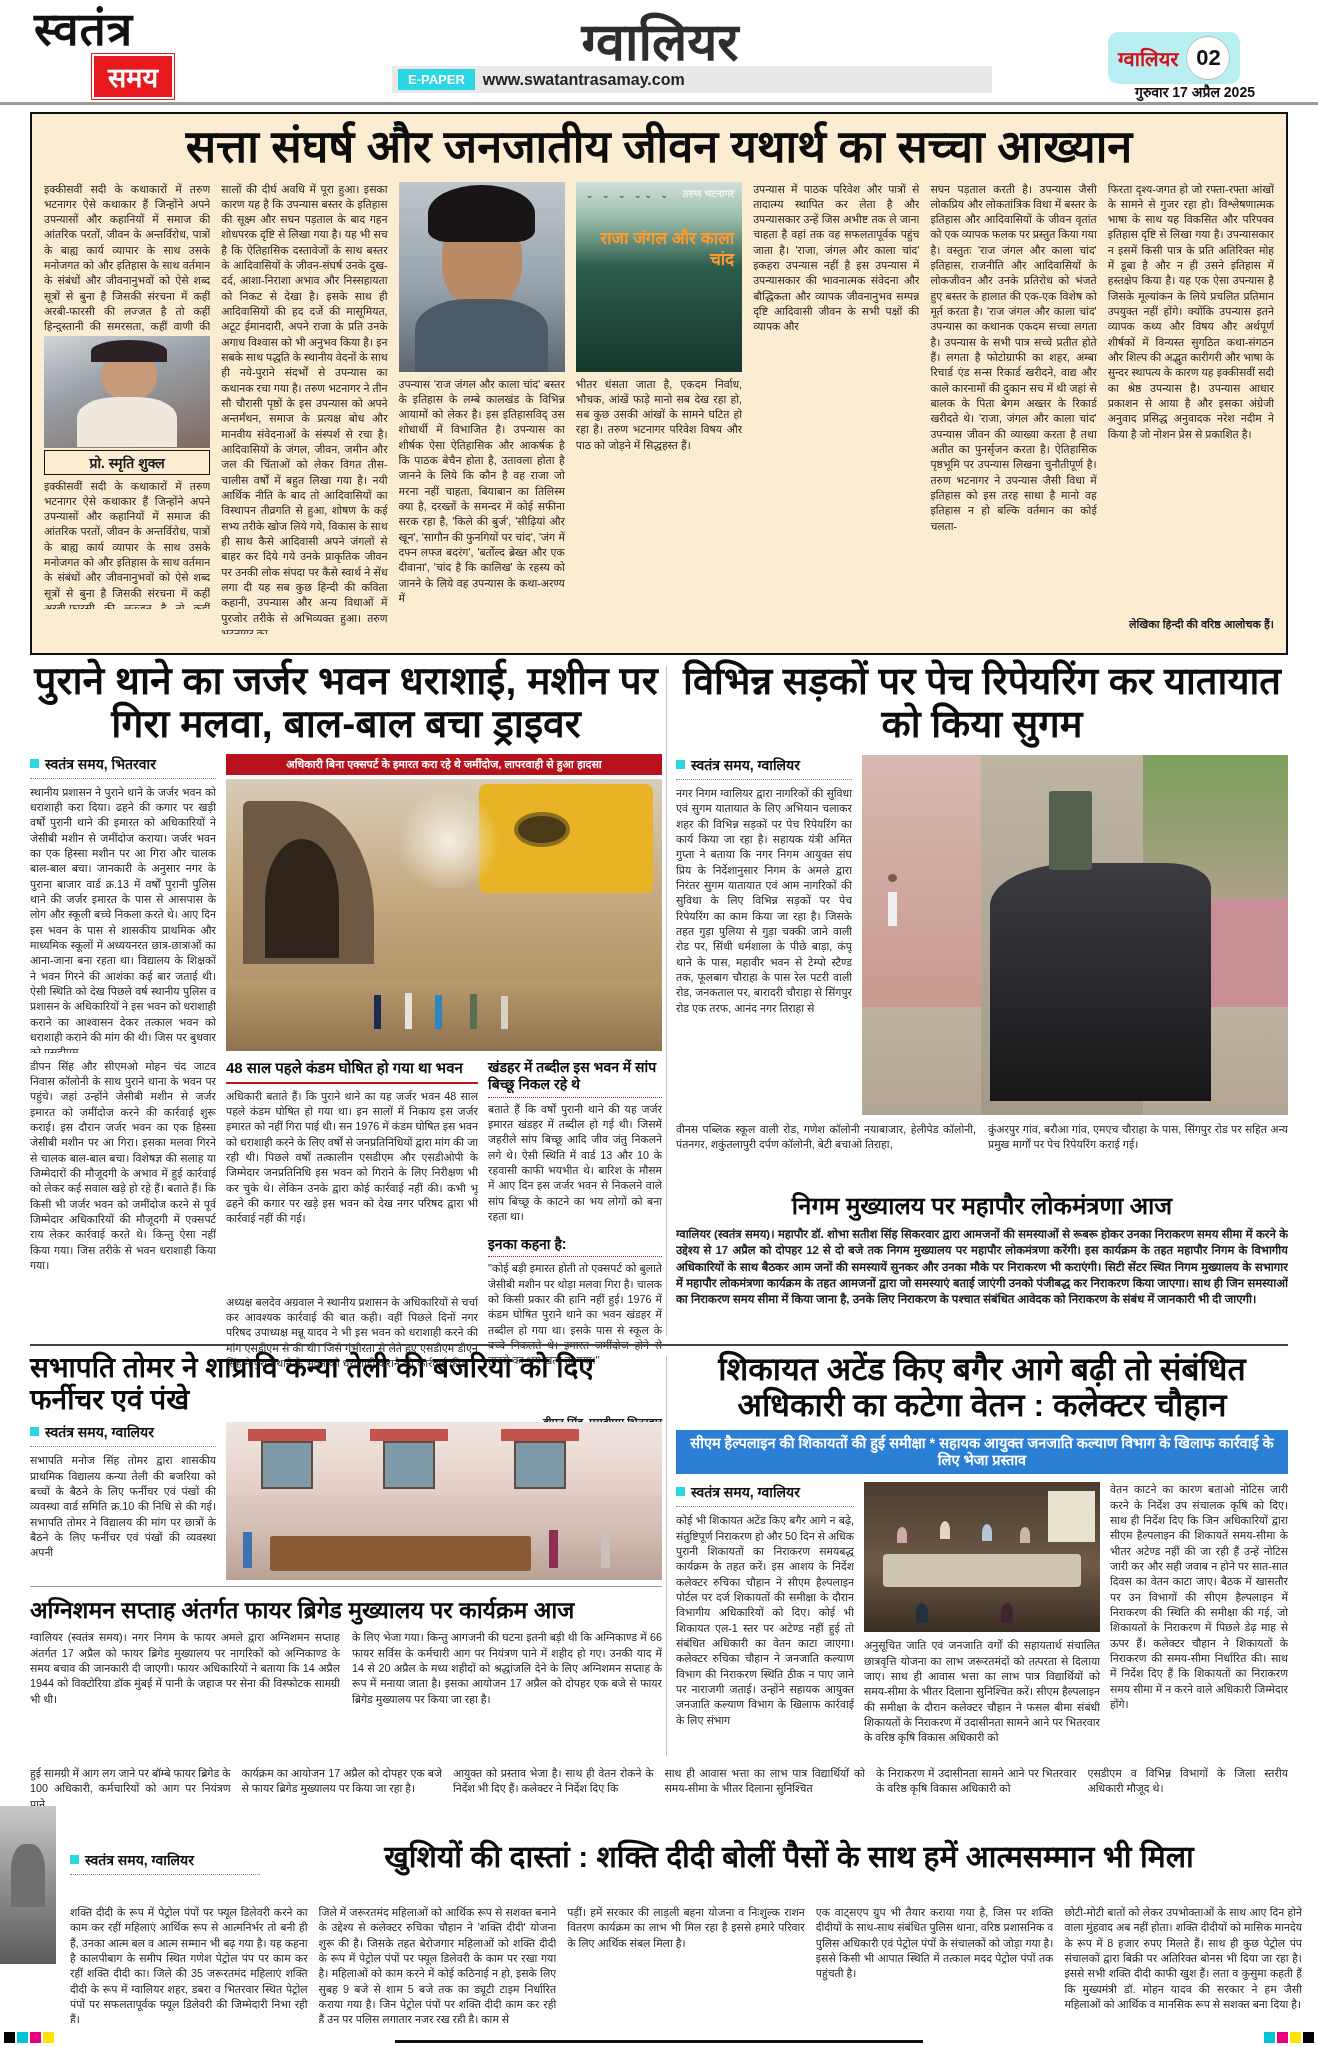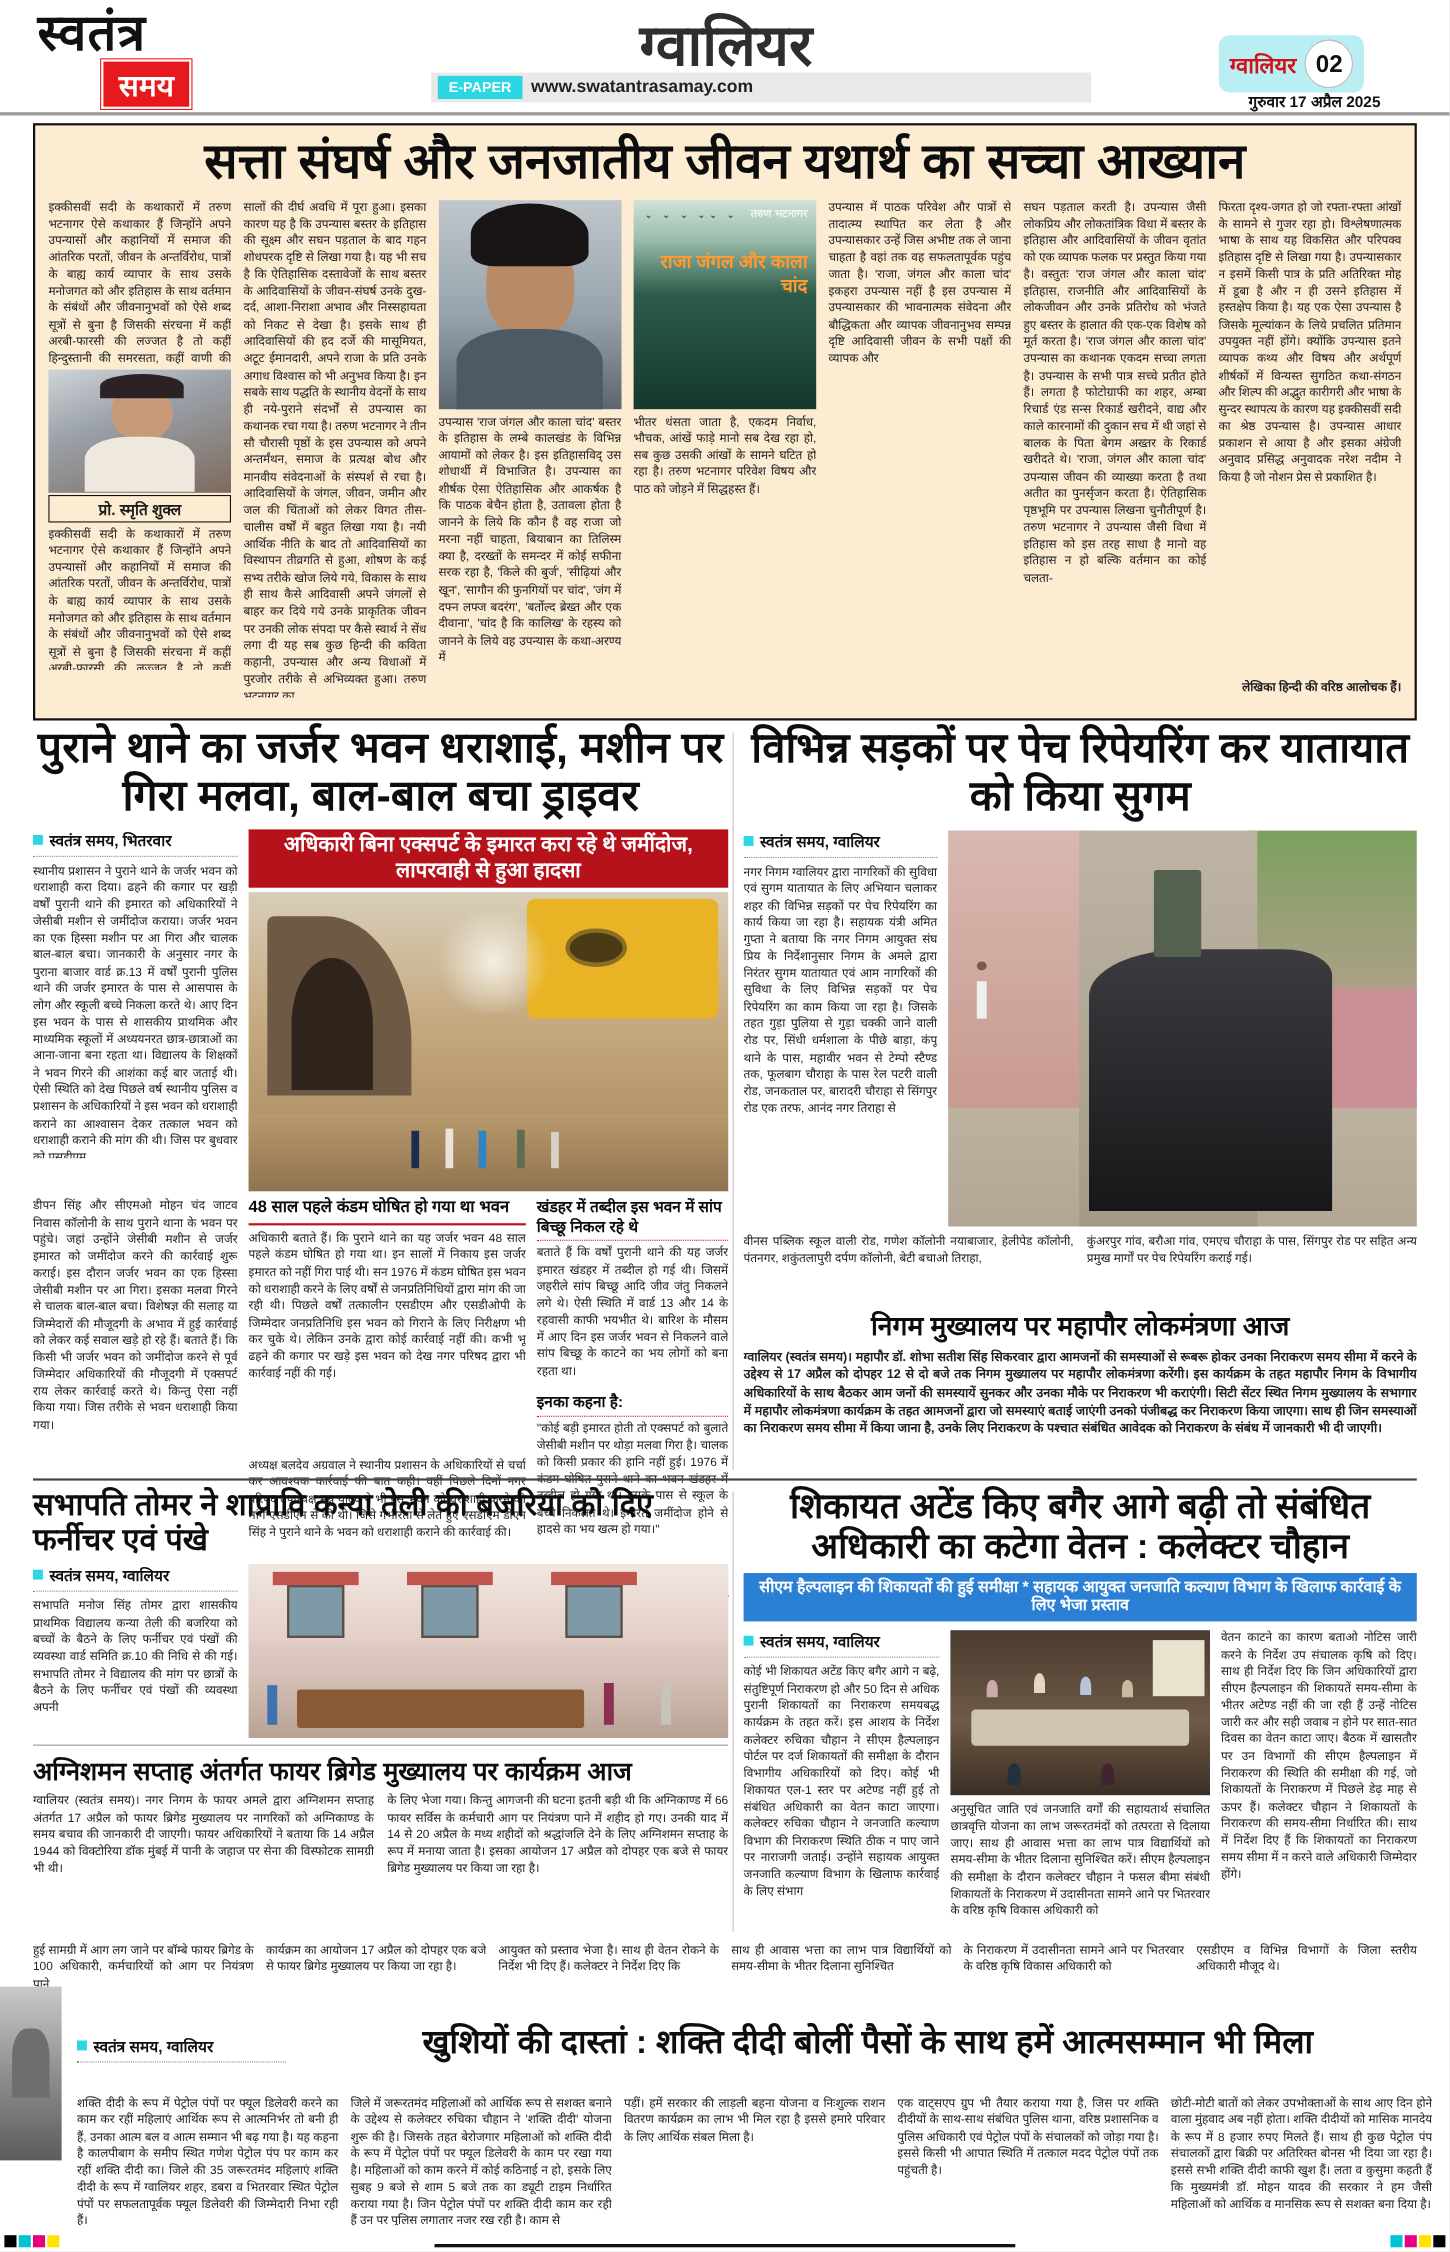--- a/index.html
+++ b/index.html
@@ -25,21 +25,21 @@
   .headline{font-weight:800;color:#0d0d0d;text-align:center;}
   .byline{display:flex;align-items:center;gap:6px;font-weight:700;font-size:14px;color:#111;
           border-bottom:1px dotted #888;padding-bottom:5px;margin-bottom:6px;}
   .byline .sq{width:9px;height:9px;background:#2bd7e2;flex:0 0 auto;}
   .body-txt{font-size:10.8px;line-height:1.42;text-align:justify;color:#222;overflow:hidden;}
   .cols{display:flex;gap:11px;}
   .cols>div{flex:1;min-width:0;}
   .subhead-red{font-weight:800;font-size:15px;line-height:1.25;border-bottom:2px solid #c1121c;padding-bottom:4px;margin-bottom:5px;color:#0d0d0d;}
   .subhead-dot{font-weight:800;font-size:14px;line-height:1.25;border-bottom:1px dotted #c1121c;padding-bottom:3px;margin-bottom:4px;color:#0d0d0d;}
   .quote-attr{text-align:right;font-weight:700;font-size:11px;margin-top:3px;}
-  .strip-red{background:#b5121b;color:#fff;font-weight:800;font-size:19px;text-align:center;
+  .strip-red{background:#b5121b;color:#fff;font-weight:800;font-size:11px;text-align:center;
              padding:4px 6px;line-height:1.2;}
   .strip-blue{background:#2b7fd4;color:#fff;font-weight:800;font-size:14.5px;text-align:center;
               padding:5px 6px;line-height:1.2;}
   .photo{position:relative;overflow:hidden;background:#b9b2a6;}
   .vdiv{width:1px;background:#c2c2c2;}
   
   #a1{background:#fcecd2;border:2px solid #111;}
   #a1 .headline{font-size:45px;line-height:1.1;padding-top:8px;}
   #a1 .cols{padding:10px 12px 6px 12px;}
   #a1 .body-txt{height:452px;}
@@ -152,21 +152,21 @@
       <div style="width:186px;flex:0 0 auto;">
         <div class="body-txt" style="height:360px;">डीपन सिंह और सीएमओ मोहन चंद जाटव निवास कॉलोनी के साथ पुराने थाना के भवन पर पहुंचे। जहां उन्होंने जेसीबी मशीन से जर्जर इमारत को जमींदोज करने की कार्रवाई शुरू कराई। इस दौरान जर्जर भवन का एक हिस्सा जेसीबी मशीन पर आ गिरा। इसका मलवा गिरने से चालक बाल-बाल बचा। विशेषज्ञ की सलाह या जिम्मेदारों की मौजूदगी के अभाव में हुई कार्रवाई को लेकर कई सवाल खड़े हो रहे हैं। बताते हैं। कि किसी भी जर्जर भवन को जमींदोज करने से पूर्व जिम्मेदार अधिकारियों की मौजूदगी में एक्सपर्ट राय लेकर कार्रवाई करते थे। किन्तु ऐसा नहीं किया गया। जिस तरीके से भवन धराशाही किया गया।</div>
       </div>
       <div style="width:252px;flex:0 0 auto;">
         <div class="subhead-red">48 साल पहले कंडम घोषित हो गया था भवन</div>
         <div class="body-txt" style="height:200px;">अधिकारी बताते हैं। कि पुराने थाने का यह जर्जर भवन 48 साल पहले कंडम घोषित हो गया था। इन सालों में निकाय इस जर्जर इमारत को नहीं गिरा पाई थी। सन 1976 में कंडम घोषित इस भवन को धराशाही करने के लिए वर्षों से जनप्रतिनिधियों द्वारा मांग की जा रही थी। पिछले वर्षों तत्कालीन एसडीएम और एसडीओपी के जिम्मेदार जनप्रतिनिधि इस भवन को गिराने के लिए निरीक्षण भी कर चुके थे। लेकिन उनके द्वारा कोई कार्रवाई नहीं की। कभी भू ढहने की कगार पर खड़े इस भवन को देख नगर परिषद द्वारा भी कार्रवाई नहीं की गई।</div>
         <div class="body-txt" style="height:116px;margin-top:6px;">अध्यक्ष बलदेव अग्रवाल ने स्थानीय प्रशासन के अधिकारियों से चर्चा कर आवश्यक कार्रवाई की बात कही। वहीं पिछले दिनों नगर परिषद उपाध्यक्ष मन्नू यादव ने भी इस भवन को धराशाही करने की मांग एसडीएम से की थी। जिसे गंभीरता से लेते हुए एसडीएम डीएन सिंह ने पुराने थाने के भवन को धराशाही कराने की कार्रवाई की।</div>
       </div>
       <div style="flex:1;min-width:0;">
         <div class="subhead-dot">खंडहर में तब्दील इस भवन में सांप बिच्छू निकल रहे थे</div>
-        <div class="body-txt" style="height:128px;">बताते हैं कि वर्षों पुरानी थाने की यह जर्जर इमारत खंडहर में तब्दील हो गई थी। जिसमें जहरीले सांप बिच्छू आदि जीव जंतु निकलने लगे थे। ऐसी स्थिति में वार्ड 13 और 14 के रहवासी काफी भयभीत थे। बारिश के मौसम में आए दिन इस जर्जर भवन से निकलने वाले सांप बिच्छू के काटने का भय लोगों को बना रहता था।</div>
+        <div class="body-txt" style="height:128px;">बताते हैं कि वर्षों पुरानी थाने की यह जर्जर इमारत खंडहर में तब्दील हो गई थी। जिसमें जहरीले सांप बिच्छू आदि जीव जंतु निकलने लगे थे। ऐसी स्थिति में वार्ड 13 और 10 के रहवासी काफी भयभीत थे। बारिश के मौसम में आए दिन इस जर्जर भवन से निकलने वाले सांप बिच्छू के काटने का भय लोगों को बना रहता था।</div>
         <div class="subhead-dot" style="margin-top:6px;">इनका कहना है:</div>
         <div class="body-txt" style="height:150px;">''कोई बड़ी इमारत होती तो एक्सपर्ट को बुलाते जेसीबी मशीन पर थोड़ा मलवा गिरा है। चालक को किसी प्रकार की हानि नहीं हुई। 1976 में कंडम घोषित पुराने थाने का भवन खंडहर में तब्दील हो गया था। इसके पास से स्कूल के बच्चे निकलते थे। इमारत जमींदोज होने से हादसे का भय खत्म हो गया।''</div>
         <div class="quote-attr">डीएन सिंह, एसडीएम भितरवार</div>
       </div>
     </div>
   </div>
 
   <div class="abs vdiv" style="left:666px;top:666px;height:670px;"></div>
 
   <div class="abs" style="left:676px;top:660px;width:612px;height:680px;">

